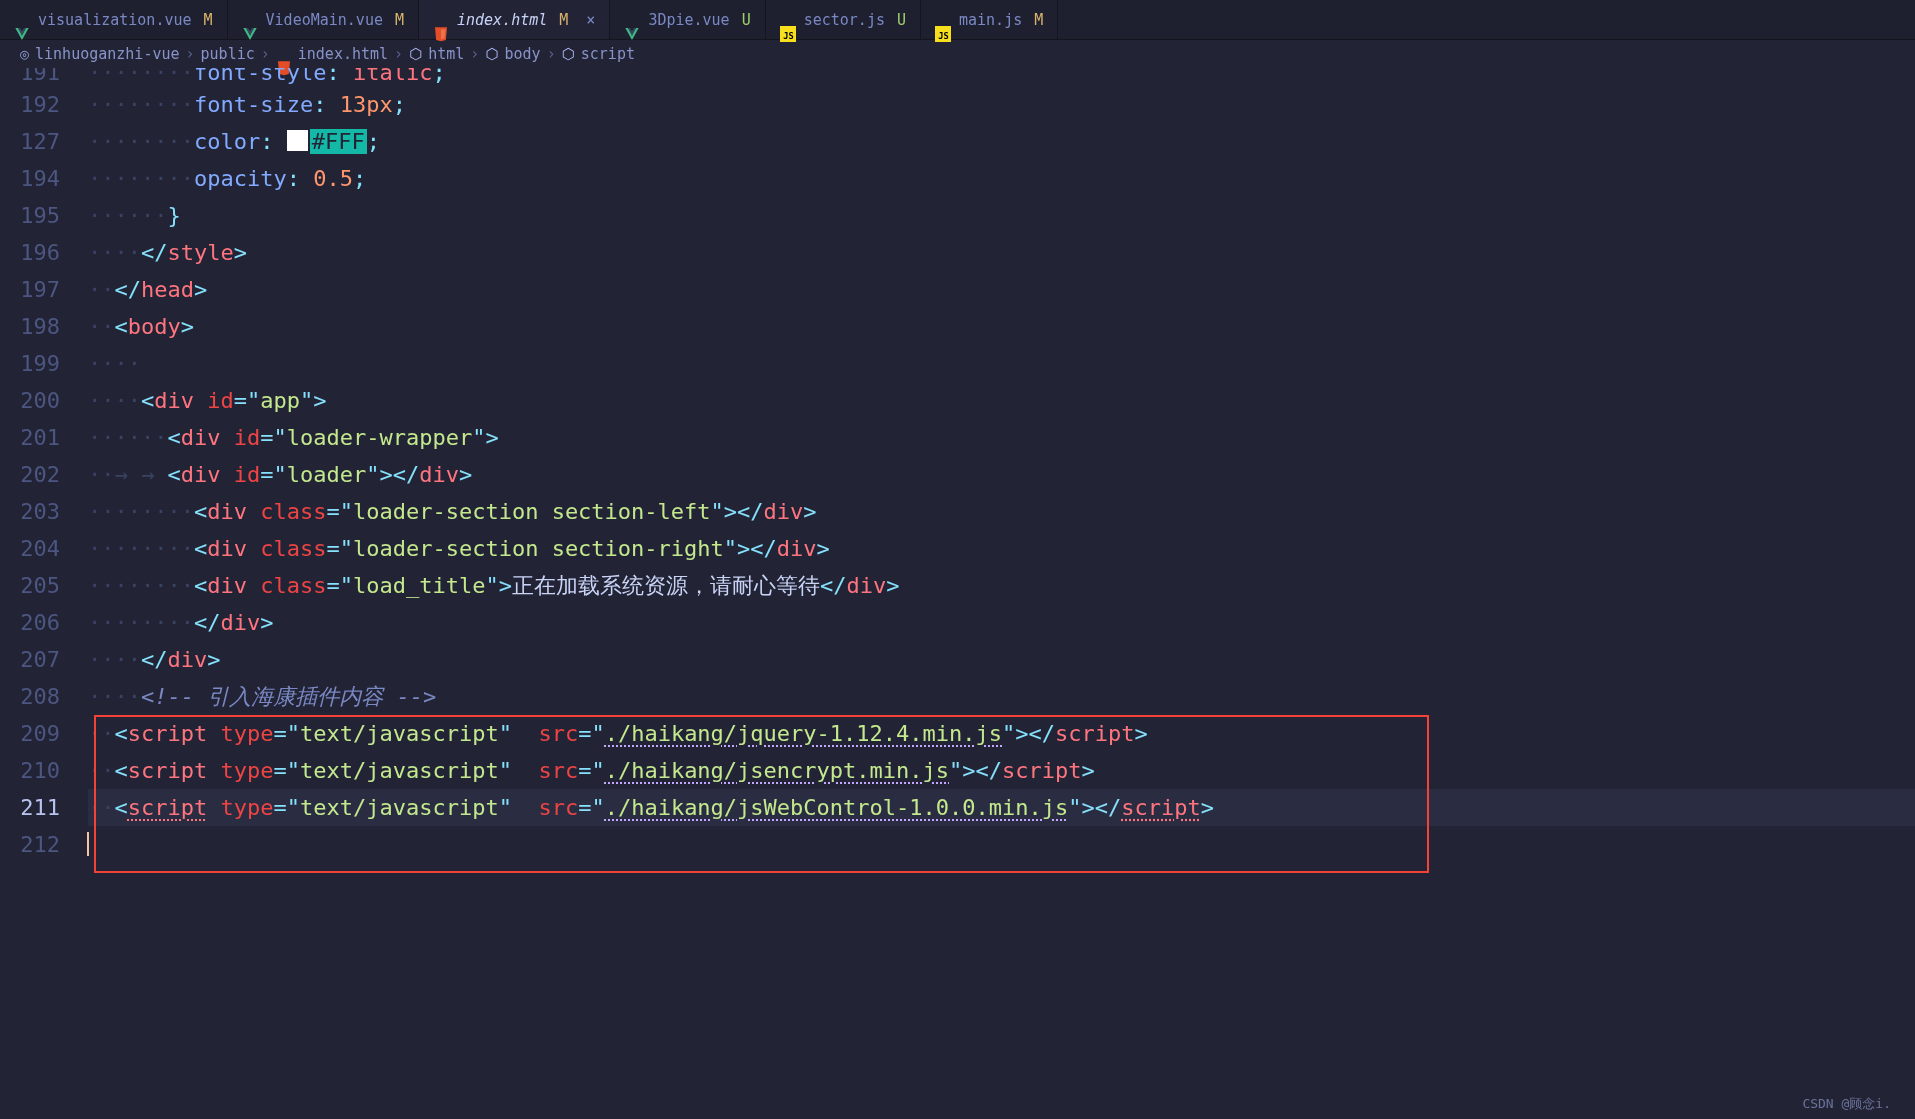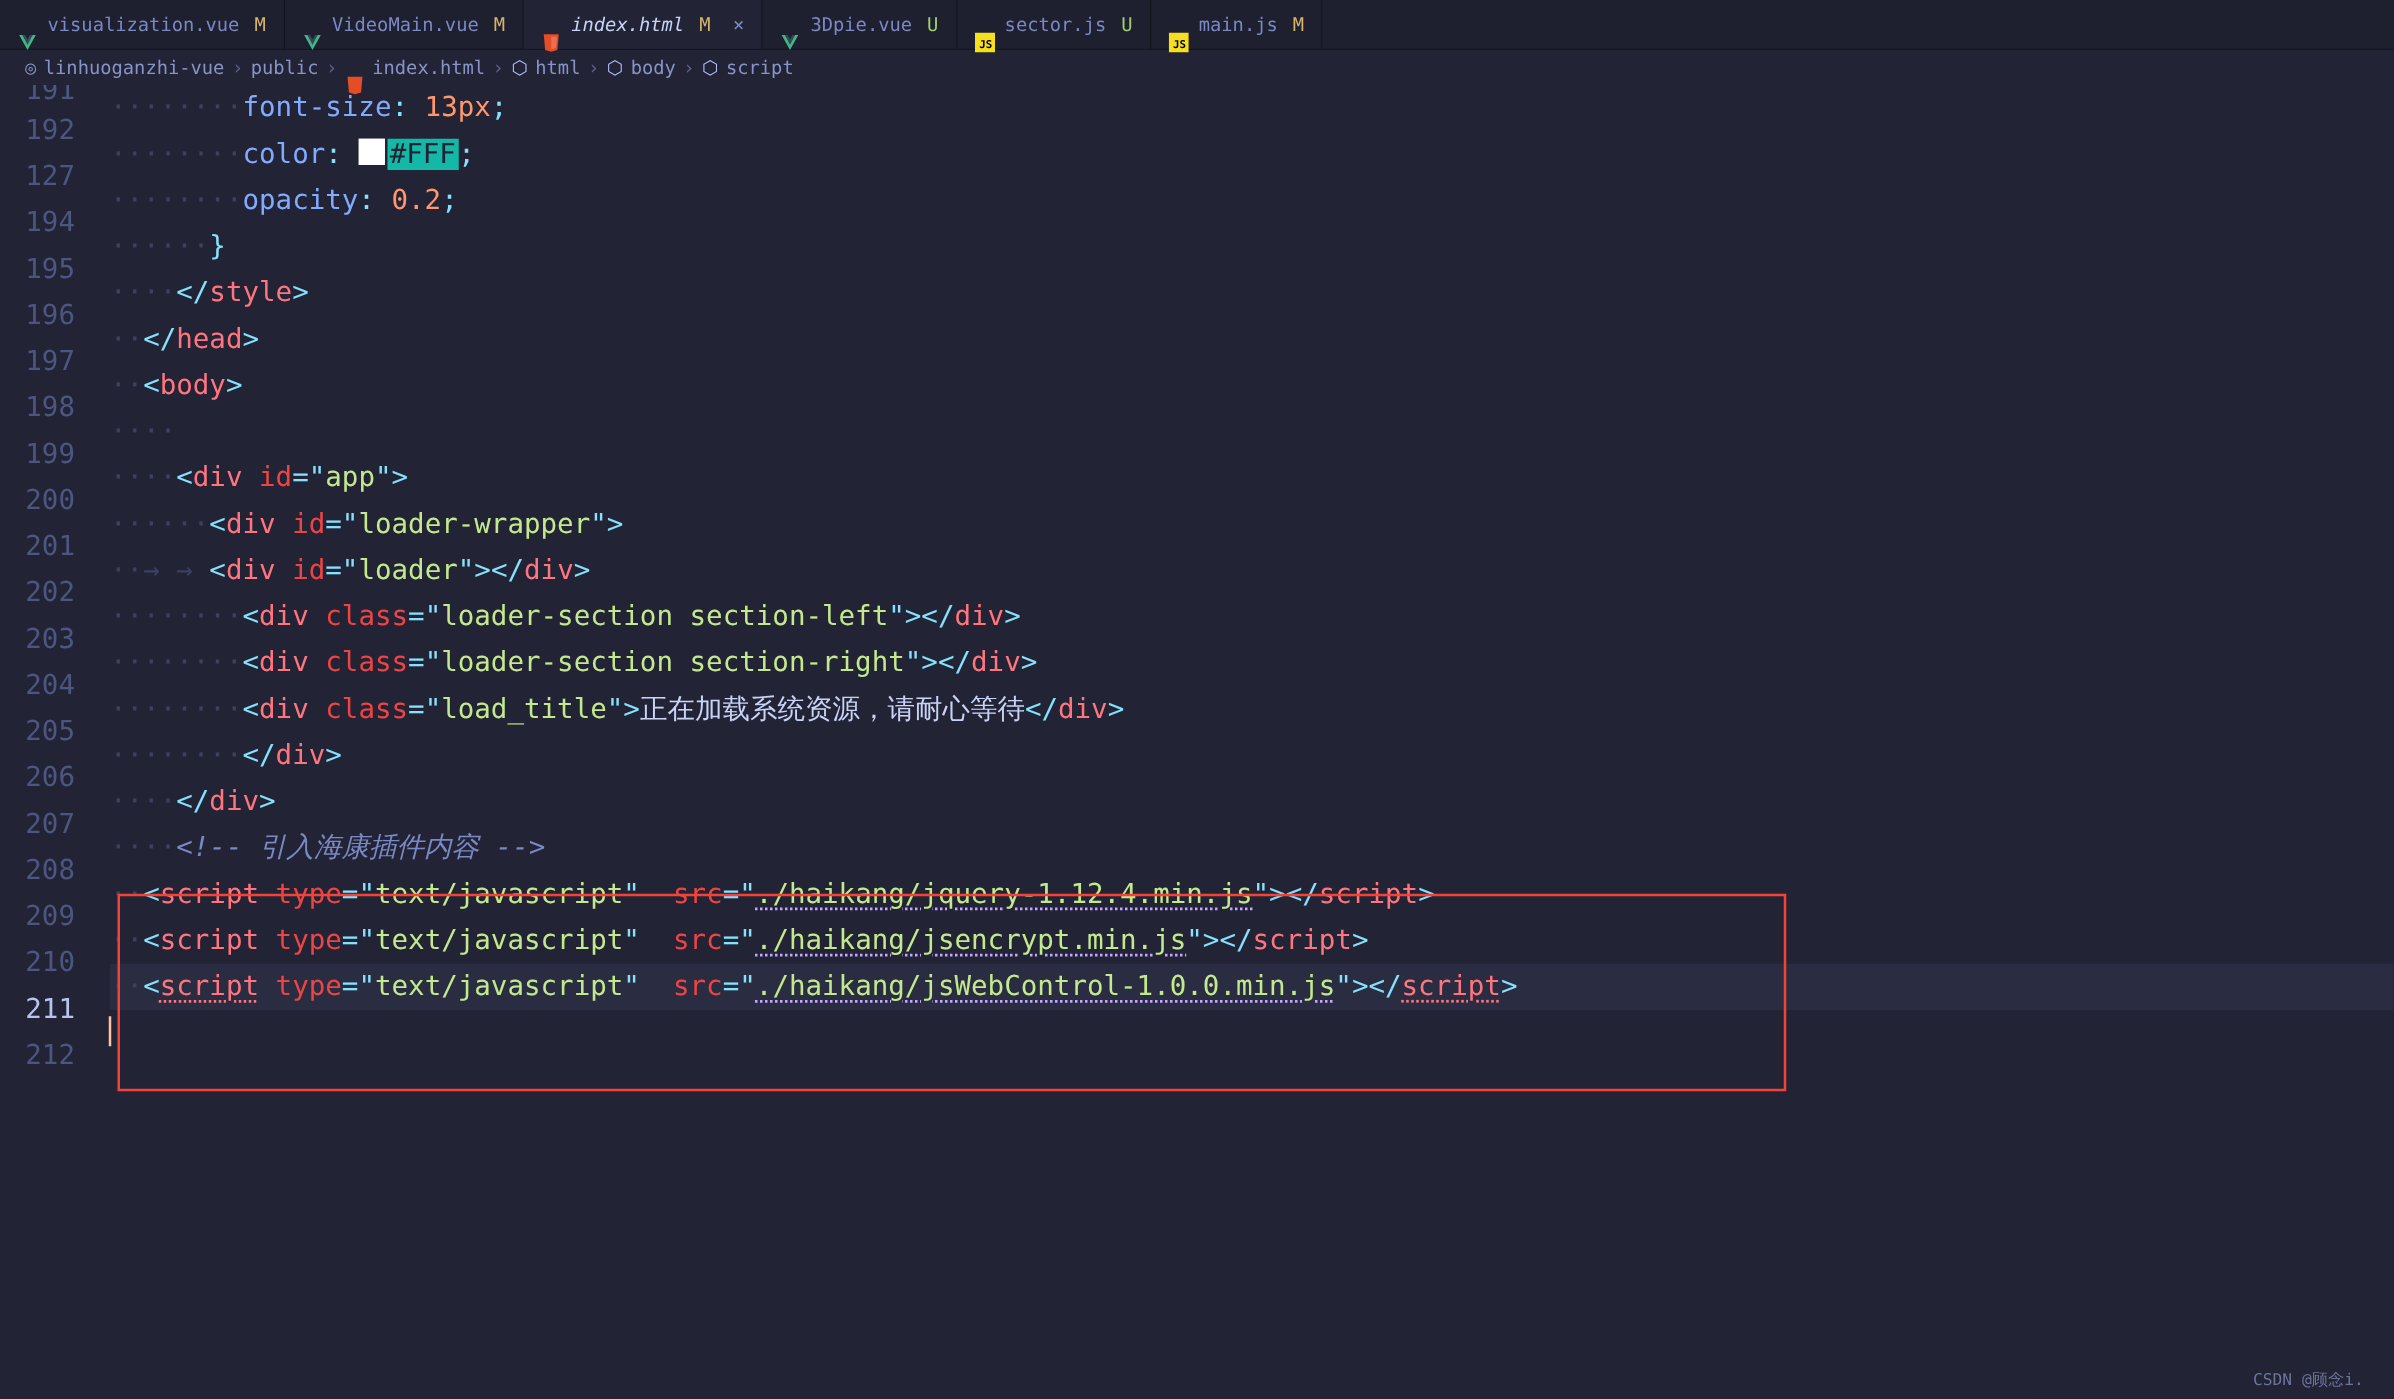--- a/index.html
+++ b/index.html
@@ -211,23 +211,24 @@
       <div class="ln">206</div>
     <div class="ln">207</div>
       <div class="ln">208</div>
       <div class="ln">209</div>
     <div class="ln">210</div>
       <div class="ln current">211</div>
       <div class="ln">212</div>
   </div>
 
   <div class="code">
+    <div class="line" style="height:18px;line-height:10px;"><span class="ws">········</span><span class="prop">font-style</span><span class="punc">:</span> <span class="tag">italic</span><span class="punc">;</span></div>
     <div class="line"><span class="ws">········</span><span class="prop">font-size</span><span class="punc">:</span> <span class="num">13px</span><span class="punc">;</span></div>
     <div class="line"><span class="ws">········</span><span class="prop">color</span><span class="punc">:</span> <span class="swatch"></span><span class="hexbox">#FFF</span><span class="punc">;</span></div>
-    <div class="line"><span class="ws">········</span><span class="prop">opacity</span><span class="punc">:</span> <span class="num">0.2</span><span class="punc">;</span></div>
+    <div class="line"><span class="ws">········</span><span class="prop">opacity</span><span class="punc">:</span> <span class="num">0.5</span><span class="punc">;</span></div>
     <div class="line"><span class="ws">······</span><span class="br">}</span></div>
     <div class="line"><span class="ws">····</span><span class="br">&lt;/</span><span class="tag">style</span><span class="br">&gt;</span></div>
     <div class="line"><span class="ws">··</span><span class="br">&lt;/</span><span class="tag">head</span><span class="br">&gt;</span></div>
     <div class="line"><span class="ws">··</span><span class="br">&lt;</span><span class="tag">body</span><span class="br">&gt;</span></div>
     <div class="line"><span class="ws">····</span></div>
     <div class="line"><span class="ws">····</span><span class="br">&lt;</span><span class="tag">div</span> <span class="attr">id</span><span class="eq">=</span><span class="br">"</span><span class="str">app</span><span class="br">"</span><span class="br">&gt;</span></div>
     <div class="line"><span class="ws">······</span><span class="br">&lt;</span><span class="tag">div</span> <span class="attr">id</span><span class="eq">=</span><span class="br">"</span><span class="str">loader-wrapper</span><span class="br">"</span><span class="br">&gt;</span></div>
     <div class="line"><span class="ws">··</span><span class="ws">→ → </span><span class="br">&lt;</span><span class="tag">div</span> <span class="attr">id</span><span class="eq">=</span><span class="br">"</span><span class="str">loader</span><span class="br">"</span><span class="br">&gt;&lt;/</span><span class="tag">div</span><span class="br">&gt;</span></div>
     <div class="line"><span class="ws">········</span><span class="br">&lt;</span><span class="tag">div</span> <span class="attr">class</span><span class="eq">=</span><span class="br">"</span><span class="str">loader-section section-left</span><span class="br">"</span><span class="br">&gt;&lt;/</span><span class="tag">div</span><span class="br">&gt;</span></div>
     <div class="line"><span class="ws">········</span><span class="br">&lt;</span><span class="tag">div</span> <span class="attr">class</span><span class="eq">=</span><span class="br">"</span><span class="str">loader-section section-right</span><span class="br">"</span><span class="br">&gt;&lt;/</span><span class="tag">div</span><span class="br">&gt;</span></div>

